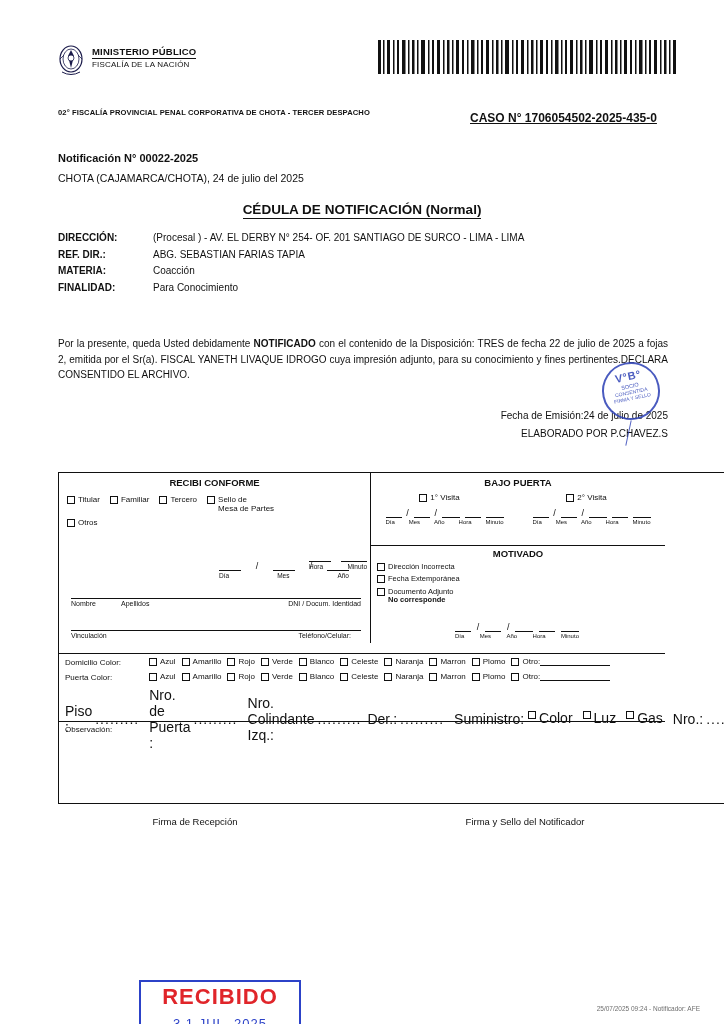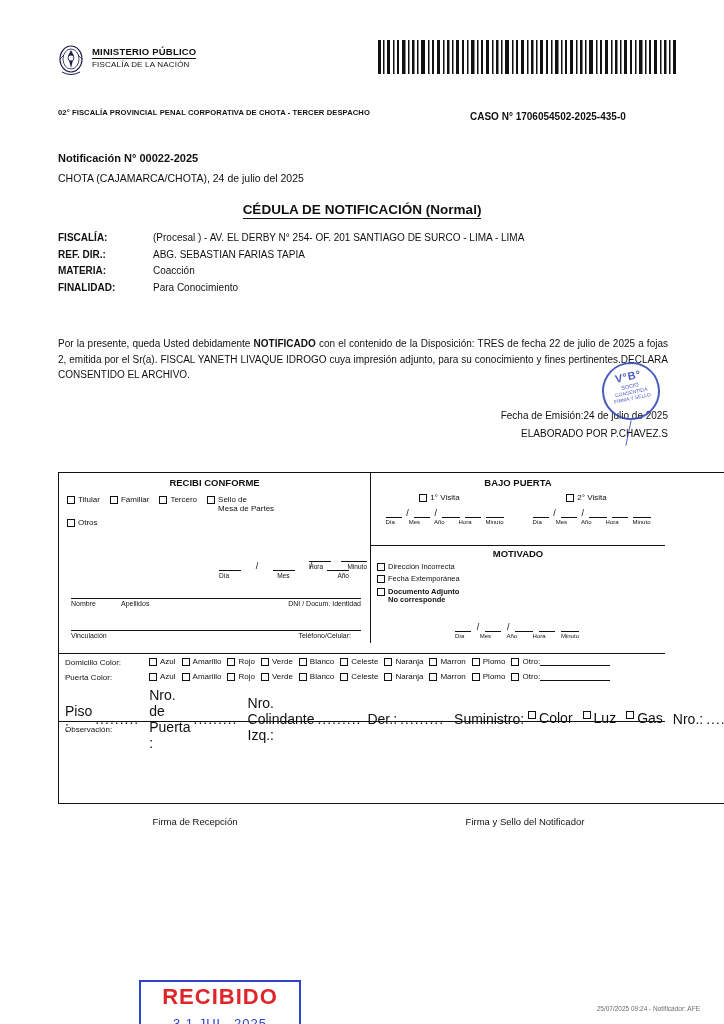--- a/index.html
+++ b/index.html
@@ -19,21 +19,21 @@
   .header { position: absolute; left: 58px; top: 44px; width: 620px; }
   .crest-row { display: flex; align-items: flex-start; }
   .crest { width: 26px; height: 34px; margin-right: 8px; }
   .mp-block { padding-top: 2px; }
   .mp-title { font-size: 9.5px; font-weight: bold; letter-spacing: .2px; }
   .mp-sub { font-size: 8px; border-top: 1px solid #111; padding-top: 1px; margin-top: 1px; letter-spacing: .2px; }
 
   .barcode { position: absolute; left: 378px; top: 40px; width: 300px; height: 34px; display: flex; align-items: stretch; }
 
   .fiscalia-line { position: absolute; left: 58px; top: 108px; width: 345px; font-size: 7.6px; font-weight: bold; line-height: 1.35; letter-spacing: .1px; }
-  .caso-line { position: absolute; left: 470px; top: 111px; font-size: 10px; font-weight: bold; }
+  .caso-line { position: absolute; left: 470px; top: 111px; font-size: 12px; font-weight: bold; text-decoration: underline; }
 
   .notif-num { position: absolute; left: 58px; top: 152px; font-size: 11px; font-weight: bold; }
   .place-date { position: absolute; left: 58px; top: 172px; font-size: 10.5px; }
 
   .doc-title { position: absolute; left: 0; top: 200px; width: 724px; text-align: center; }
   .doc-title span { font-size: 13.5px; font-weight: bold; border-bottom: 1.4px solid #111; padding-bottom: 1px; }
 
   
   .fields { position: absolute; left: 58px; top: 232px; width: 600px; font-size: 10px; }
   .frow { display: flex; margin-bottom: 5.5px; }
@@ -189,21 +189,21 @@
 
   <div class="notif-num">Notificación N° 00022-2025</div>
   <div class="place-date">CHOTA (CAJAMARCA/CHOTA), 24 de julio del 2025</div>
 
   <div class="doc-title">
     <span>CÉDULA DE NOTIFICACIÓN (Normal)</span>
   </div>
 
   <div class="fields">
     <div class="frow">
-      <div class="flabel">FISCALÍA:</div>
+      <div class="flabel">DIRECCIÓN:</div>
       <div class="fval">(Procesal ) - AV. EL DERBY N° 254- OF. 201 SANTIAGO DE SURCO - LIMA - LIMA</div>
     </div>
     <div class="frow">
       <div class="flabel">REF. DIR.:</div>
       <div class="fval">ABG. SEBASTIAN FARIAS TAPIA</div>
     </div>
     <div class="frow">
       <div class="flabel">MATERIA:</div>
       <div class="fval">Coacción</div>
     </div>
@@ -359,21 +359,21 @@
             <span class="cb"></span>
             <span>Dirección Incorrecta</span>
           </div>
           <div class="cbitem" style="margin-bottom:4px;">
             <span class="cb"></span>
             <span>Fecha Extemporánea</span>
           </div>
           <div class="cbitem">
             <span class="cb"></span>
             <span>
-              <span style="font-weight:bold;">Documento Adjunto</span><br>
+              <span style="font-weight:normal;">Documento Adjunto</span><br>
               <span style="font-weight:bold;">No corresponde</span>
             </span>
           </div>
         </div>
       </div>
       <div style="position:absolute; left:84px; top:76px; width:124px;">
         <div style="display:flex; justify-content:space-between; font-size:9px;">
           <span style="width:16px;border-bottom:1px solid #111;"></span>
             <span>/</span>
           <span style="width:16px;border-bottom:1px solid #111;"></span>

